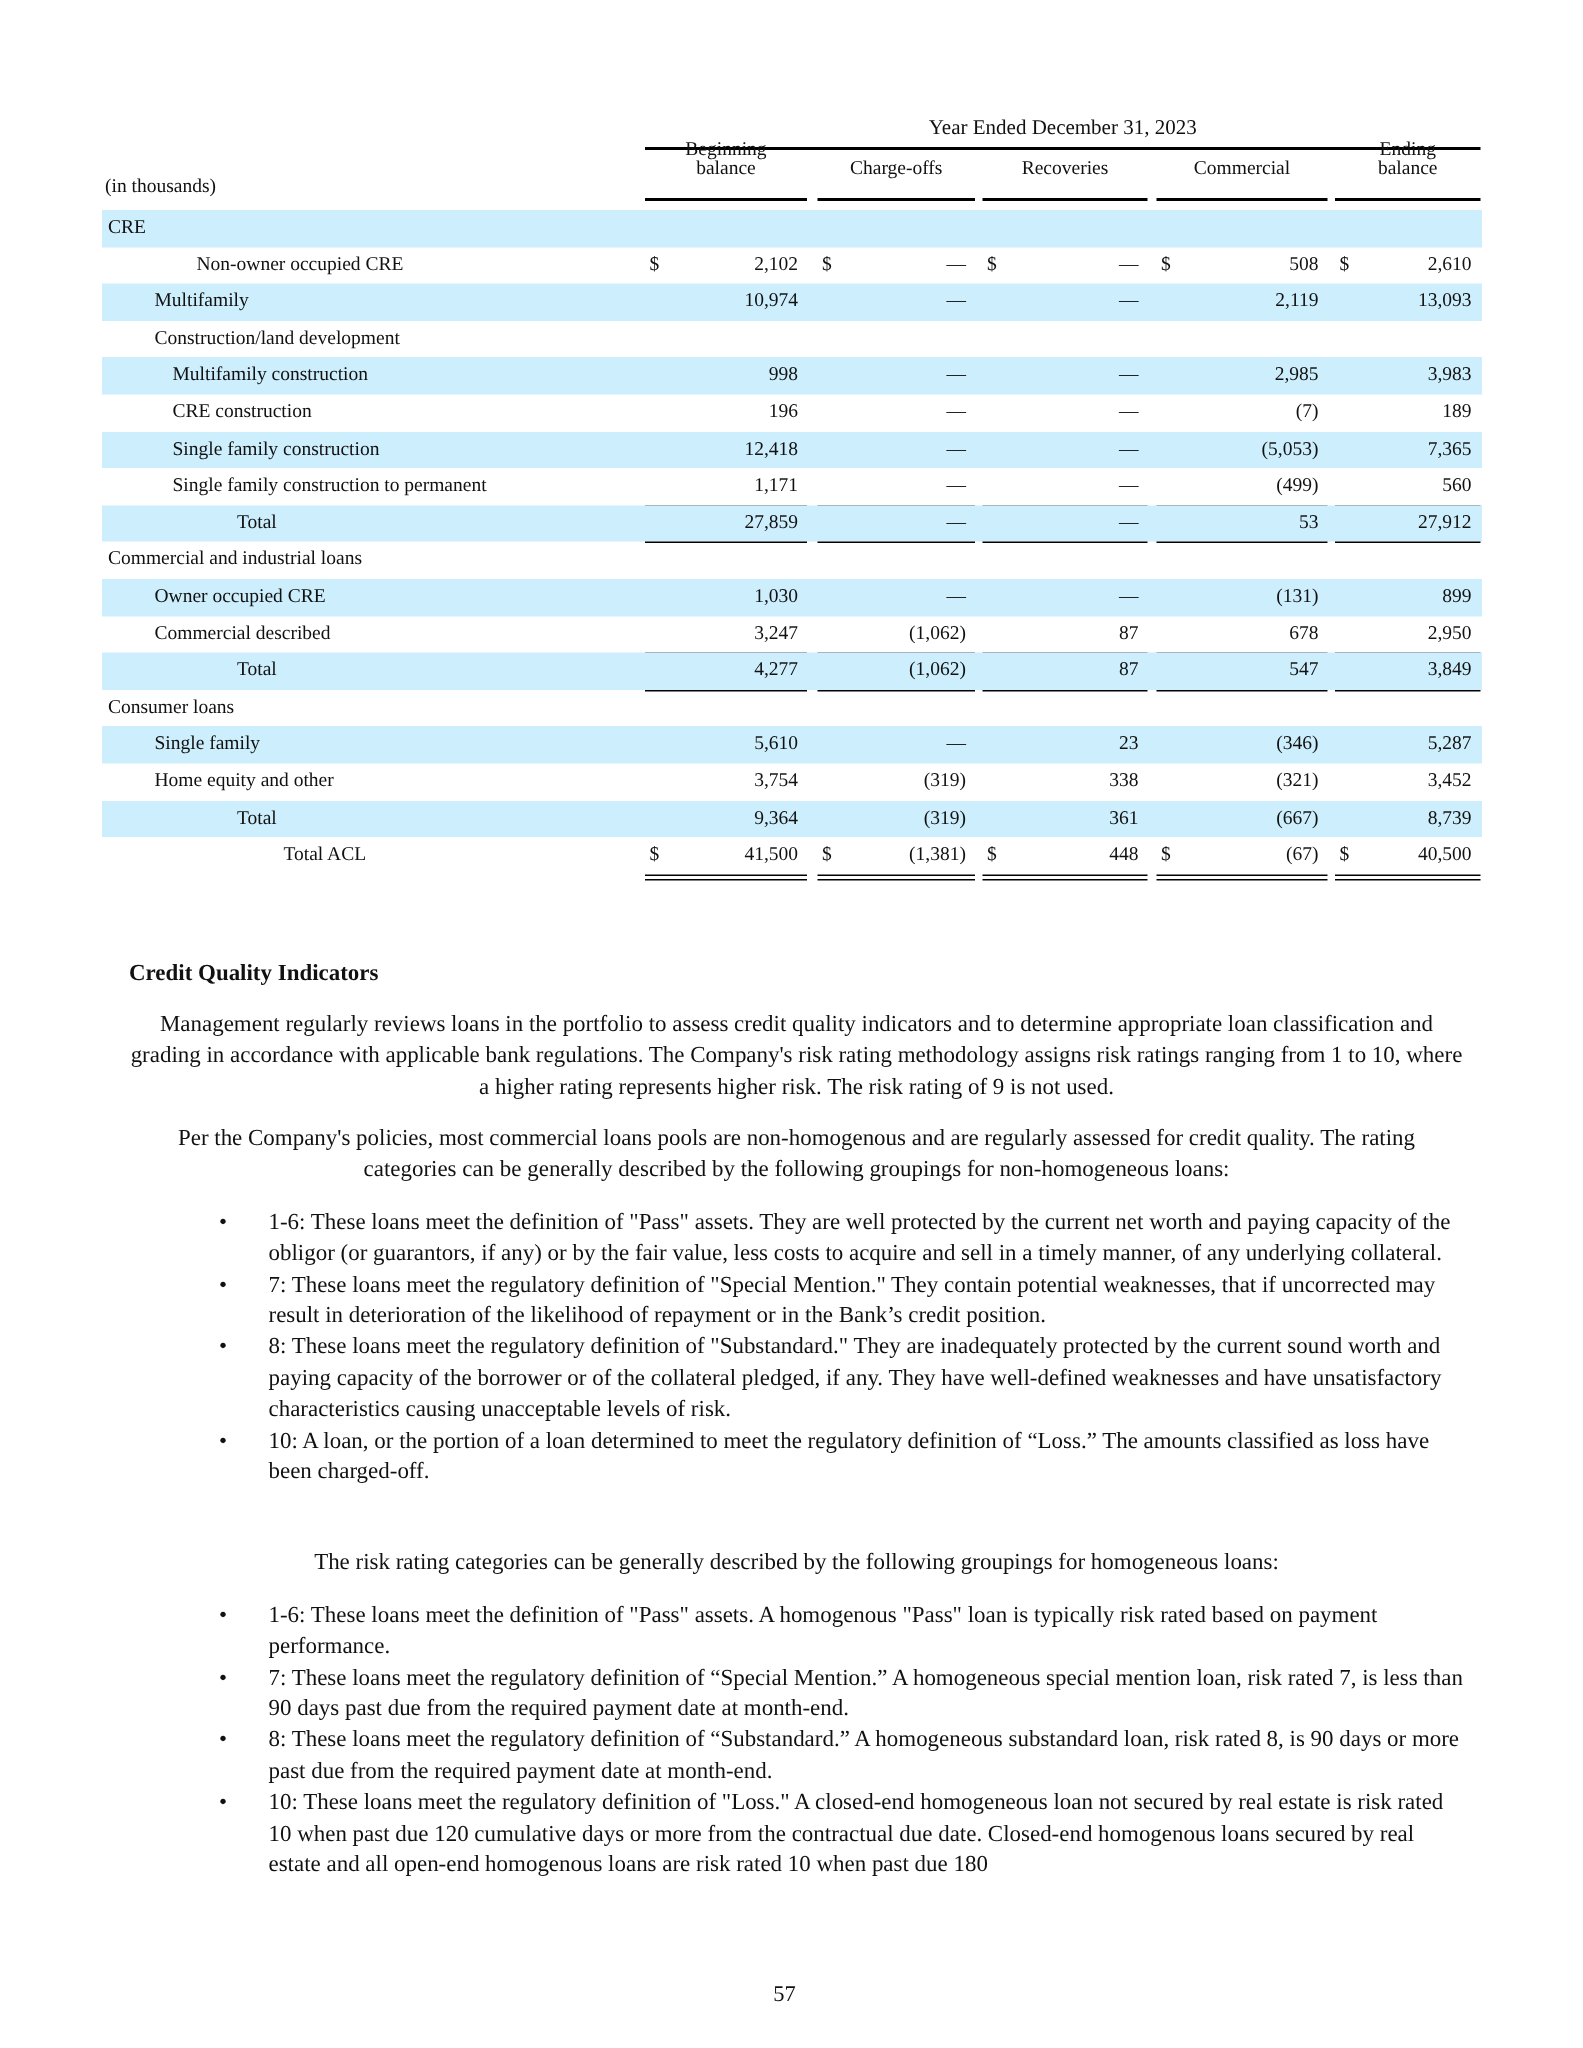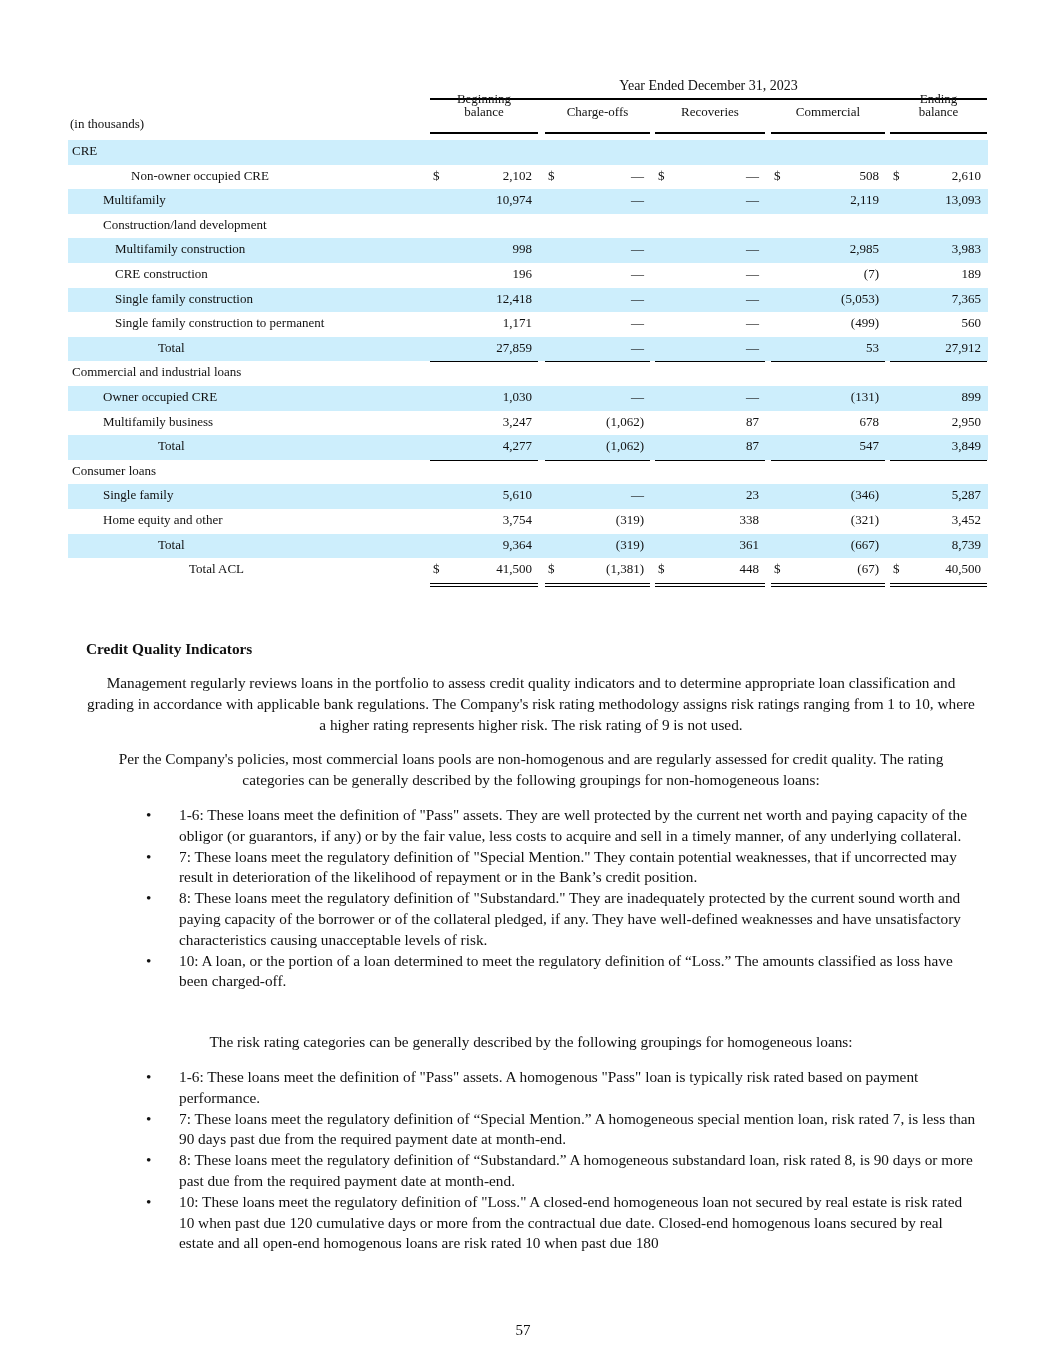--- a/index.html
+++ b/index.html
@@ -216,21 +216,21 @@
           <span class="val">—</span>
         </div>
         <div class="cell c4">
           <span class="val">(131)</span>
         </div>
         <div class="cell c5">
           <span class="val">899</span>
         </div>
       </div>
       <div class="row">
-        <span class="name" style="left: 35px;">Multifamily business</span>
+        <span class="name" style="left: 35px;">Commercial described</span>
         <div class="cell c1 single">
           <span class="val">3,247</span>
         </div>
         <div class="cell c2 single">
           <span class="val">(1,062)</span>
         </div>
         <div class="cell c3 single">
           <span class="val">87</span>
         </div>
         <div class="cell c4 single">

